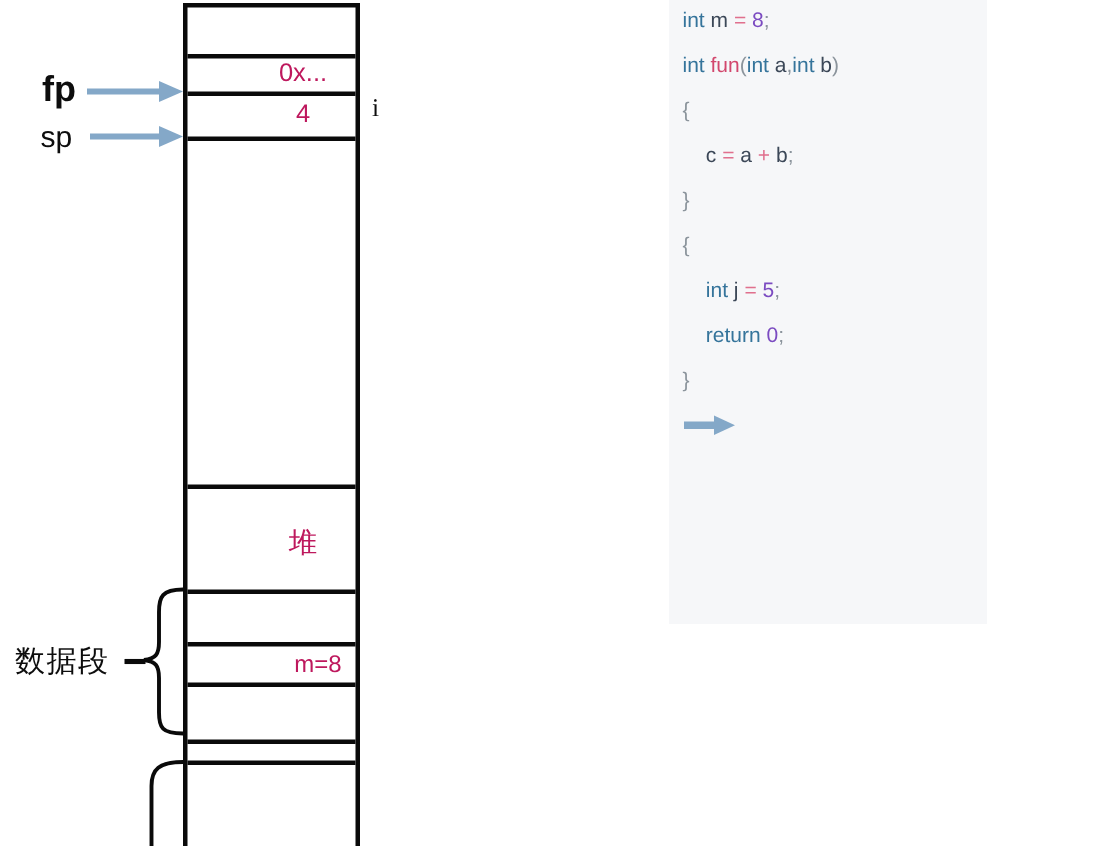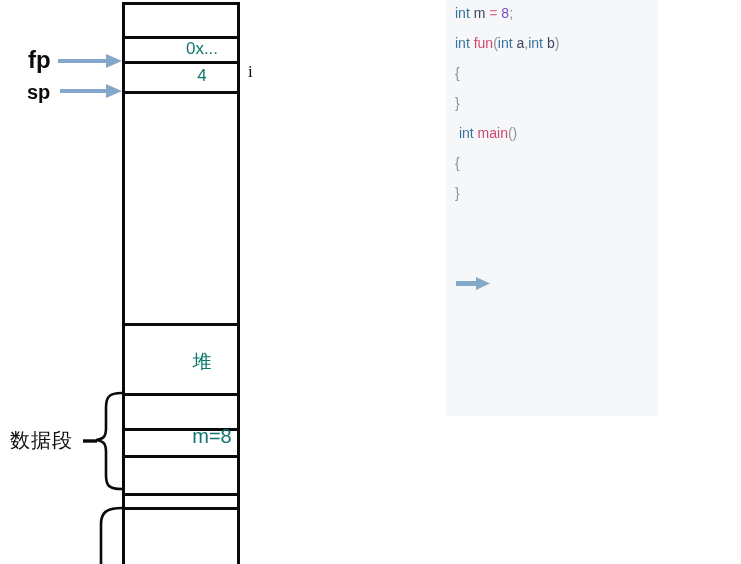--- a/index.html
+++ b/index.html
@@ -10,30 +10,30 @@
   
   .mem-column{
     position:absolute;left:122px;top:2px;width:118px;height:562px;
     box-sizing:border-box;
     border-left:3px solid var(--border);
     border-right:3px solid var(--border);
     border-top:3px solid var(--border);
   }
   .hline{position:absolute;left:0;right:0;height:3px;background:var(--border);}
   .cell-text{
-    position:absolute;left:0;right:0;text-align:center;color:#0f766e;padding-left:42px;
+    position:absolute;left:0;right:0;text-align:center;color:#be185d;padding-left:42px;
   }
   .t-retaddr{top:34px;font-size:17px;}
   .t-ival{top:61px;font-size:17px;}
   .t-heap{top:344px;font-size:19px;}
-  .t-mval{top:420px;font-size:20px;margin-left:20px;}
+  .t-mval{top:430px;font-size:16px;margin-left:20px;}
   
   .lbl{position:absolute;color:#0d0d0d;}
   .lbl-fp{left:28px;top:46px;font-size:24px;font-weight:600;}
-  .lbl-sp{left:27px;top:81px;font-size:20px;font-weight:700;}
+  .lbl-sp{left:27px;top:81px;font-size:20px;font-weight:400;}
   .lbl-i{left:248px;top:62px;font-size:17px;font-family:"Liberation Serif","DejaVu Serif",serif;}
   .lbl-dataseg{left:10px;top:427px;font-size:20px;letter-spacing:1px;}
   
   .overlay{position:absolute;left:0;top:0;width:741px;height:564px;pointer-events:none;}
   
   .code-block{
     position:absolute;left:446px;top:0;width:212px;height:416px;
     background:var(--code_bg);
     font-family:Liberation Sans, sans-serif;
     font-size:14px;
@@ -92,23 +92,25 @@
     <g>
       <path d="M122,508 C106,508 101,513 101,524 L101,564" fill="none" stroke="#0a0a0a" stroke-width="2.6"></path>
     </g>
   </svg>
 
   <div class="code-block">
     <div class="code-lines">
         <div class="code-line"><span class="tk-kw">int</span><span class="tk-id"> m </span><span class="tk-op">= </span><span class="tk-num">8</span><span class="tk-pu">;</span></div>
         <div class="code-line"><span class="tk-kw">int</span><span class="tk-pl"> </span><span class="tk-fn">fun</span><span class="tk-pu">(</span><span class="tk-kw">int</span><span class="tk-id"> a</span><span class="tk-pu">,</span><span class="tk-kw">int</span><span class="tk-id"> b</span><span class="tk-pu">)</span></div>
         <div class="code-line"><span class="tk-pu">{</span></div>
+        <div class="code-line"><span class="tk-pl">    </span><span class="tk-id">c </span><span class="tk-op">= </span><span class="tk-id">a </span><span class="tk-op">+ </span><span class="tk-id">b</span><span class="tk-pu">;</span></div>
         <div class="code-line"><span class="tk-pu">}</span></div>
-        <div class="code-line"><span class="tk-pl"> </span><span class="tk-kw">int</span><span class="tk-pl"> </span><span class="tk-fn">main</span><span class="tk-pu">()</span></div>
         <div class="code-line"><span class="tk-pu">{</span></div>
+        <div class="code-line"><span class="tk-pl">    </span><span class="tk-kw">int</span><span class="tk-id"> j </span><span class="tk-op">= </span><span class="tk-num">5</span><span class="tk-pu">;</span></div>
+        <div class="code-line"><span class="tk-pl">    </span><span class="tk-kw">return</span><span class="tk-pl"> </span><span class="tk-num">0</span><span class="tk-pu">;</span></div>
         <div class="code-line"><span class="tk-pu">}</span></div>
       </div>
     <svg class="code-arrow" width="36" height="15" viewBox="0 0 36 15" style="top: 276px;">
       <line x1="1" y1="7.5" x2="22" y2="7.5" stroke="#84a8c8" stroke-width="5"></line>
       <polygon points="21,1 35,7.5 21,14" fill="#84a8c8"></polygon>
     </svg>
   </div>
 
 </div>
 

